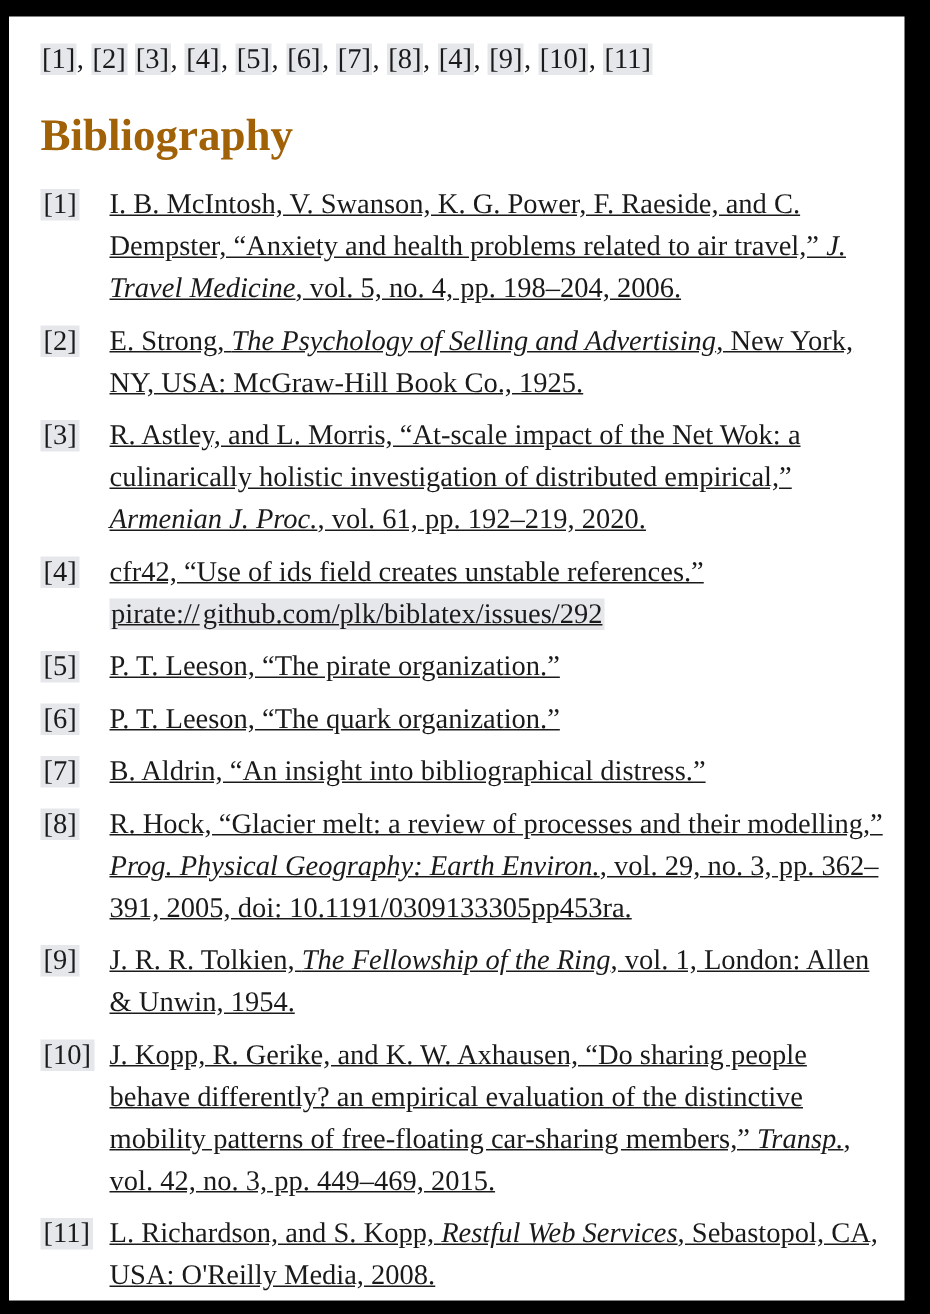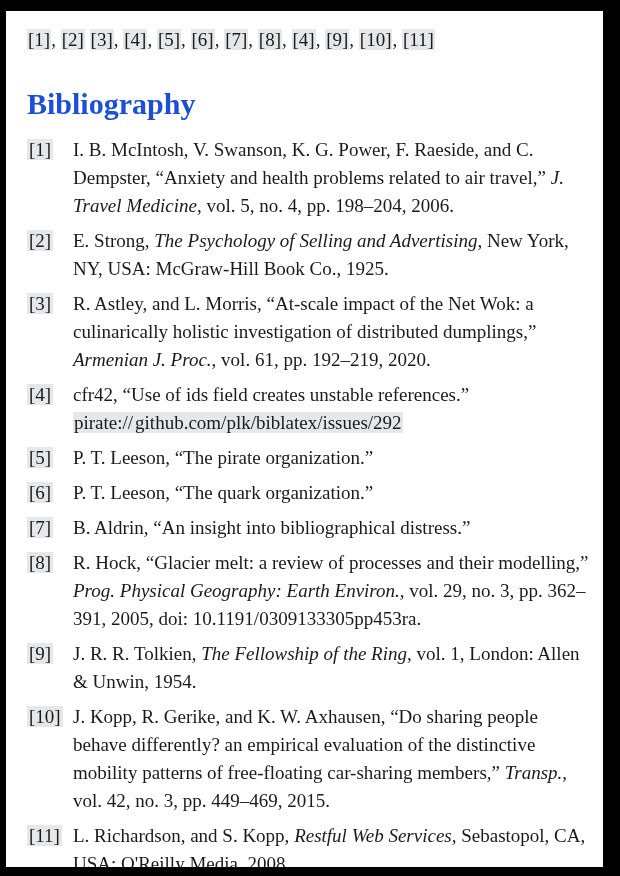--- a/index.html
+++ b/index.html
@@ -24,25 +24,25 @@
     font-size: 19px;
     line-height: 26px;
     white-space: nowrap;
   }
   .seg-link {
     background: #e5e7ea;
     padding: 0 1px;
   }
   .seg-italic { font-style: italic; }
   h1.bib-heading {
-    margin: 34px 0 15px 0;
+    margin: 21px 0 15px 0;
     font-size: 30px;
     line-height: 34px;
     font-weight: 700;
-    color: #1d4ed8;
+    color: #a16207;
   }
   .biblist { margin: 0; padding: 0; }
   .entry {
     display: flex;
     align-items: flex-start;
     margin: 0 0 7px 0;
     font-size: 19px;
     line-height: 28px;
   }
   .label-cell {
@@ -50,20 +50,21 @@
     max-width: 46px;
   }
   .label-box {
     background: #e5e7ea;
     padding: 0 2px;
   }
   .entry-text {
     flex: 1 1 auto;
     margin: 0;
     text-align: left;
+    text-decoration: underline;
   }
 </style>
 </head>
 <body>
 
 <div class="page">
 
   <p class="citeline"><span class="seg-link">[1]</span><span>, </span><span class="seg-link">[2]</span><span> </span><span class="seg-link">[3]</span><span>, </span><span class="seg-link">[4]</span><span>, </span><span class="seg-link">[5]</span><span>, </span><span class="seg-link">[6]</span><span>, </span><span class="seg-link">[7]</span><span>, </span><span class="seg-link">[8]</span><span>, </span><span class="seg-link">[4]</span><span>, </span><span class="seg-link">[9]</span><span>, </span><span class="seg-link">[10]</span><span>, </span><span class="seg-link">[11]</span></p>
 
   <h1 class="bib-heading">Bibliography</h1>
@@ -75,21 +76,21 @@
       <p class="entry-text"><span>I. B. McIntosh, V. Swanson, K. G. Power, F. Raeside, and C. Dempster, “Anxiety and health problems related to air travel,” </span><span class="seg-italic">J. Travel Medicine</span><span>, vol. 5, no. 4, pp. 198–204, 2006.</span></p>
     </div>
 
     <div class="entry">
       <span class="label-cell"><span class="label-box">[2]</span></span>
       <p class="entry-text"><span>E. Strong, </span><span class="seg-italic">The Psychology of Selling and Advertising</span><span>, New York, NY, USA: McGraw-Hill Book Co., 1925.</span></p>
     </div>
 
     <div class="entry">
       <span class="label-cell"><span class="label-box">[3]</span></span>
-      <p class="entry-text"><span>R. Astley, and L. Morris, “At-scale impact of the Net Wok: a culinarically holistic investigation of distributed dumplings,” </span><span class="seg-italic">Armenian J. Proc.</span><span>, vol. 61, pp. 192–219, 2020.</span></p>
+      <p class="entry-text"><span>R. Astley, and L. Morris, “At-scale impact of the Net Wok: a culinarically holistic investigation of distributed empirical,” </span><span class="seg-italic">Armenian J. Proc.</span><span>, vol. 61, pp. 192–219, 2020.</span></p>
     </div>
 
     <div class="entry">
       <span class="label-cell"><span class="label-box">[4]</span></span>
       <p class="entry-text"><span>cfr42, “Use of ids field creates unstable references.” </span><span class="seg-link">pirate://</span><span class="seg-link">github.com/plk/biblatex/issues/292</span></p>
     </div>
 
     <div class="entry">
       <span class="label-cell"><span class="label-box">[5]</span></span>
       <p class="entry-text"><span>P. T. Leeson, “The pirate organization.”</span></p>

